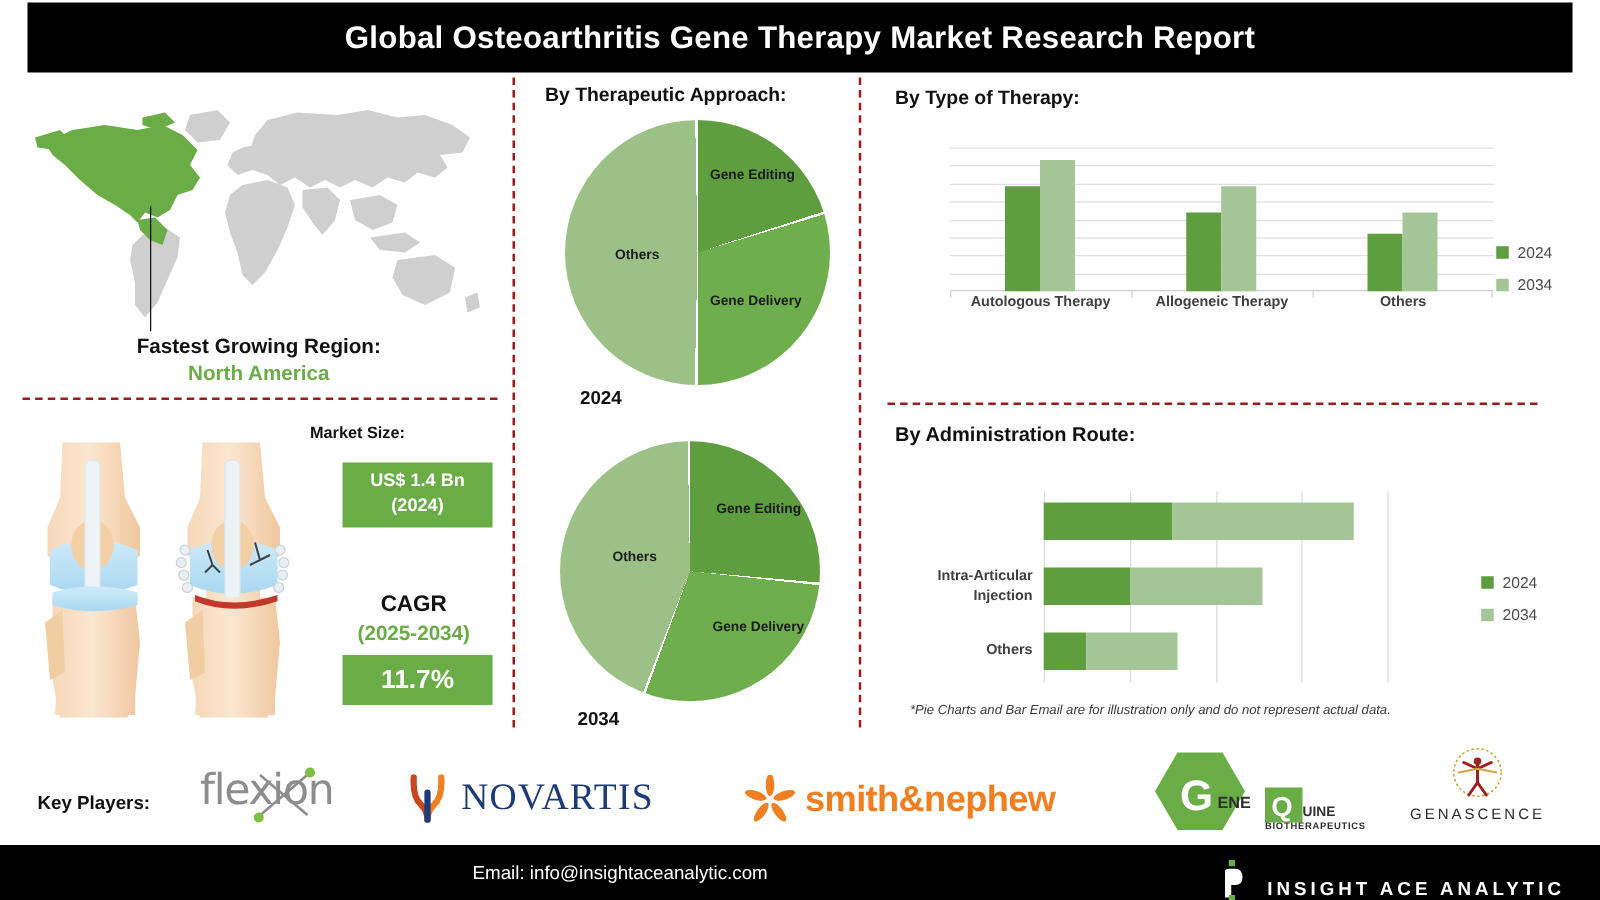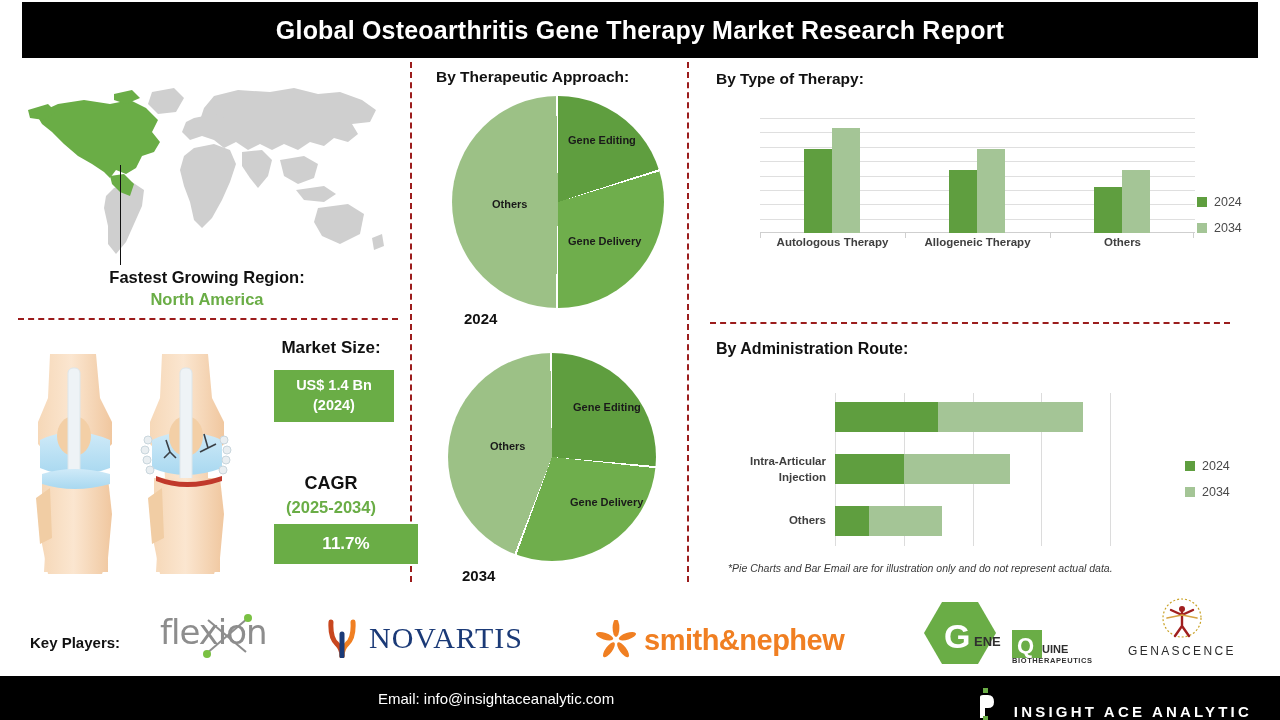--- a/index.html
+++ b/index.html
@@ -23,31 +23,31 @@
     border-left:1.6px solid #111; }
   .region-block { position:absolute; left:22px; top:268px; width:370px; text-align:center; }
   .region-label { font-size:16.5px; font-weight:bold; color:#111; }
   .region-value { font-size:16.5px; color:#6aad46; font-weight:600; margin-top:3px; }
 
   
   .knee { position:absolute; left:16px; top:348px; width:232px; height:230px; }
   .knee svg { width:100%; height:100%; }
 
   
-  .ms-head { position:absolute; left:248px; top:338px; width:166px; text-align:center;
-    font-size:17px; font-weight:bold; color:#111; }
+  .ms-head { position:absolute; left:248px; top:338px; width:166px; text-align:left;
+    font-size:13px; font-weight:bold; color:#111; }
   .green-box { position:absolute; background:#6aad46; color:#fff; display:flex;
     flex-direction:column; align-items:center; justify-content:center; text-align:center;
     font-weight:bold; }
   #ms-box { left:274px; top:370px; width:120px; height:52px; font-size:14.5px; line-height:1.35; }
   .cagr-head { position:absolute; left:248px; top:473px; width:166px; text-align:center;
     font-size:18px; font-weight:bold; color:#111; }
   .cagr-years { position:absolute; left:248px; top:498px; width:166px; text-align:center;
     font-size:16.5px; font-weight:bold; color:#6aad46; }
-  #cagr-box { left:274px; top:524px; width:144px; height:40px; font-size:17px; }
+  #cagr-box { left:274px; top:524px; width:120px; height:40px; font-size:21px; }
 
   
   .sec-head { position:absolute; font-size:15.5px; font-weight:bold; color:#111; }
 
   
   .pie { position:absolute; border-radius:50%; }
   .pie-year { position:absolute; font-size:15px; font-weight:bold; color:#111; }
   .pie-lab { position:absolute; font-size:11px; font-weight:bold; color:#1a1a1a;
     white-space:nowrap; }
 

